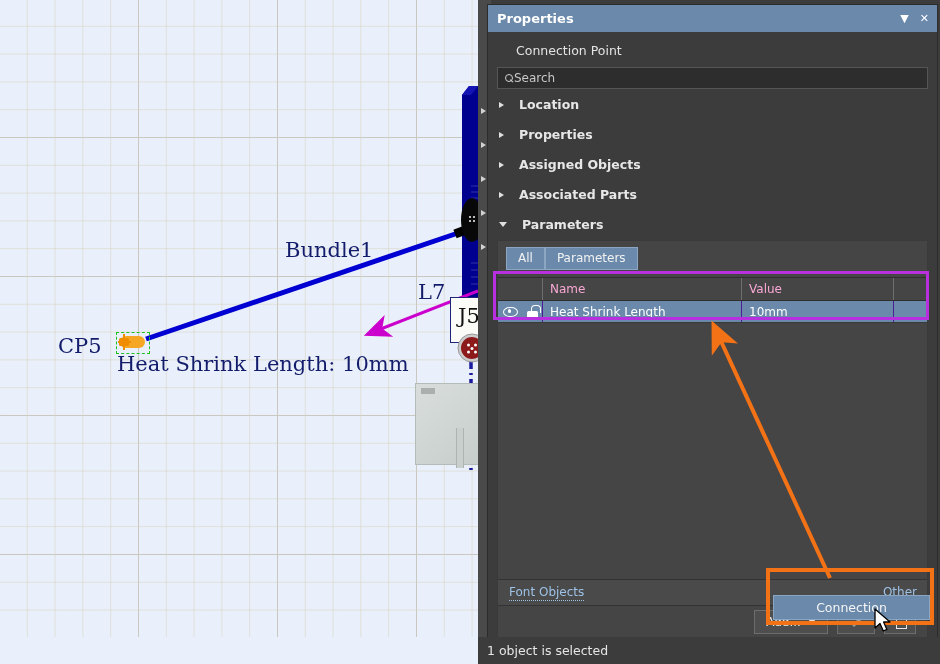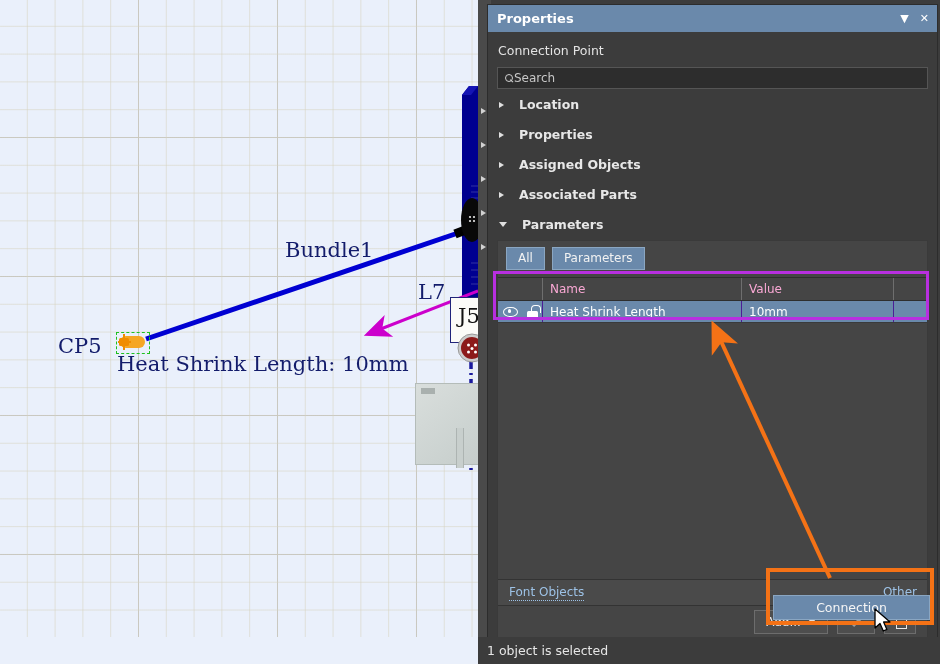--- a/index.html
+++ b/index.html
@@ -63,21 +63,21 @@
     position:absolute;left:487px;top:4px;width:449px;height:633px;
     background:#3c3c3c;border:1px solid #2c2c2c;
     display:flex;flex-direction:column;justify-content:flex-end;
   }
   #panel-title{
     height:27px;background:#6a89ab;display:flex;align-items:center;
     padding:0 8px 0 9px;color:#fff;font-size:13px;font-weight:bold;
   }
   #panel-title .sp{flex:1;}
   #panel-title .ctl{margin-left:11px;font-size:11px;cursor:default;line-height:1;}
-  #subtitle{padding:11px 10px 9px 10px;color:#e3e3e3;font-size:12.5px;}
+  #subtitle{padding:11px 10px 9px 10px;color:#e3e3e3;font-size:12.5px;margin-left:18px;}
   #search-wrap{padding:0 9px 0 9px;}
   #search{
     height:20px;background:#2d2d2d;border:1px solid #555;
     display:flex;align-items:center;padding:0 7px;
   }
   #search .mag{position:relative;width:9px;height:9px;flex:none;}
   #search .mag i{position:absolute;left:0;top:0;width:6px;height:6px;border:1.3px solid #cfcfcf;border-radius:50%;}
   #search .mag b{position:absolute;left:5px;top:5.5px;width:4px;height:1.3px;background:#cfcfcf;transform:rotate(42deg);transform-origin:left center;}
   #search span{color:#c8c8c8;font-size:12px;}
 
@@ -85,21 +85,21 @@
     display:flex;align-items:center;gap:15px;
     padding:8px 10px 7px 11px;color:#e7e7e7;font-size:12.5px;font-weight:bold;
   }
   .sec .arw{width:0;height:0;border-left:5px solid #e0e0e0;border-top:3.5px solid transparent;border-bottom:3.5px solid transparent;}
   .sec.open .arw{border-left:4px solid transparent;border-right:4px solid transparent;border-top:5px solid #e0e0e0;border-bottom:0;}
 
   #params-body{
     margin:1px 9px 0 9px;background:#454545;border:1px solid #3a3a3a;
     flex:1;display:flex;flex-direction:column;min-height:0;
   }
-  #tabs{display:flex;gap:7px;padding:6px 0 7px 8px;}
+  #tabs{display:flex;padding:6px 0 7px 8px;}
   .tab{
     background:#6a89ab;color:#f2f2f2;font-size:12px;
     border:1px solid #8aa6c2;padding:3px 11px 4px 11px;cursor:default;
   }
   #table-wrap{flex:1;display:flex;flex-direction:column;min-height:0;background:#454545;}
   #thead{display:flex;height:22px;background:#454545;border-top:1px solid #2e2e2e;border-bottom:1px solid #2e2e2e;}
   #thead .c{color:#f9a8d4;font-size:12px;display:flex;align-items:center;padding-left:7px;border-left:1px solid #6e6e6e;}
   #thead .c.first{border-left:none;width:44px;padding:0;}
   .col-name{width:191px;}
   .col-value{flex:1;}

